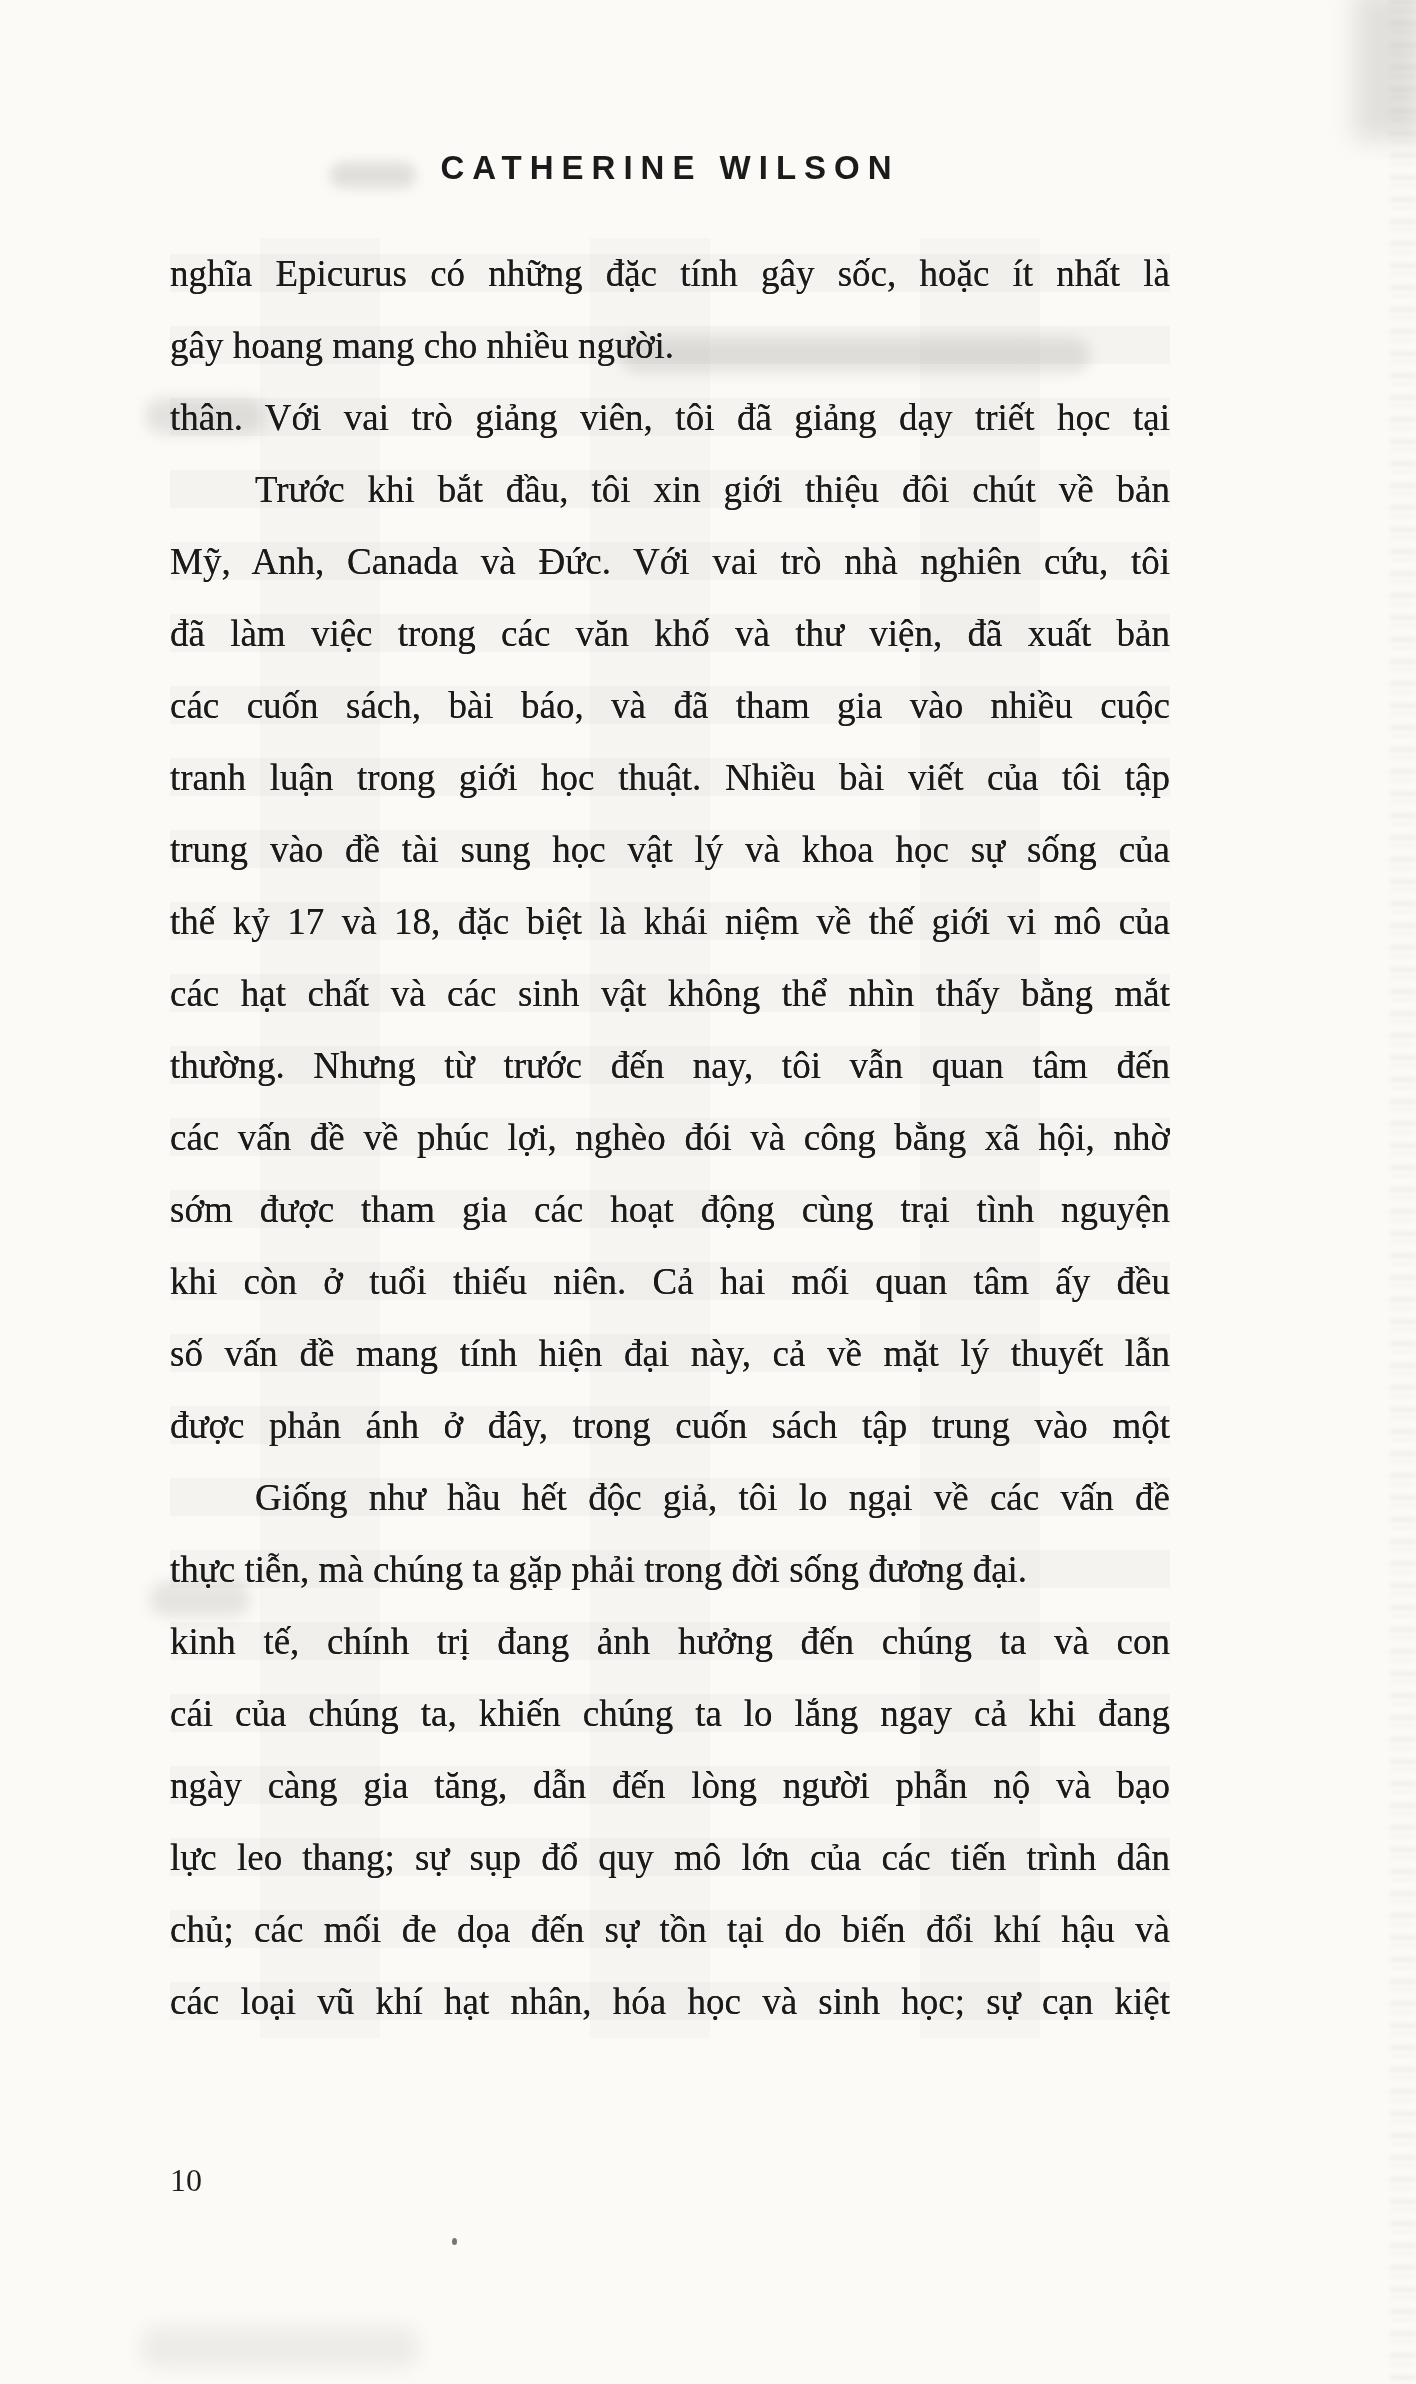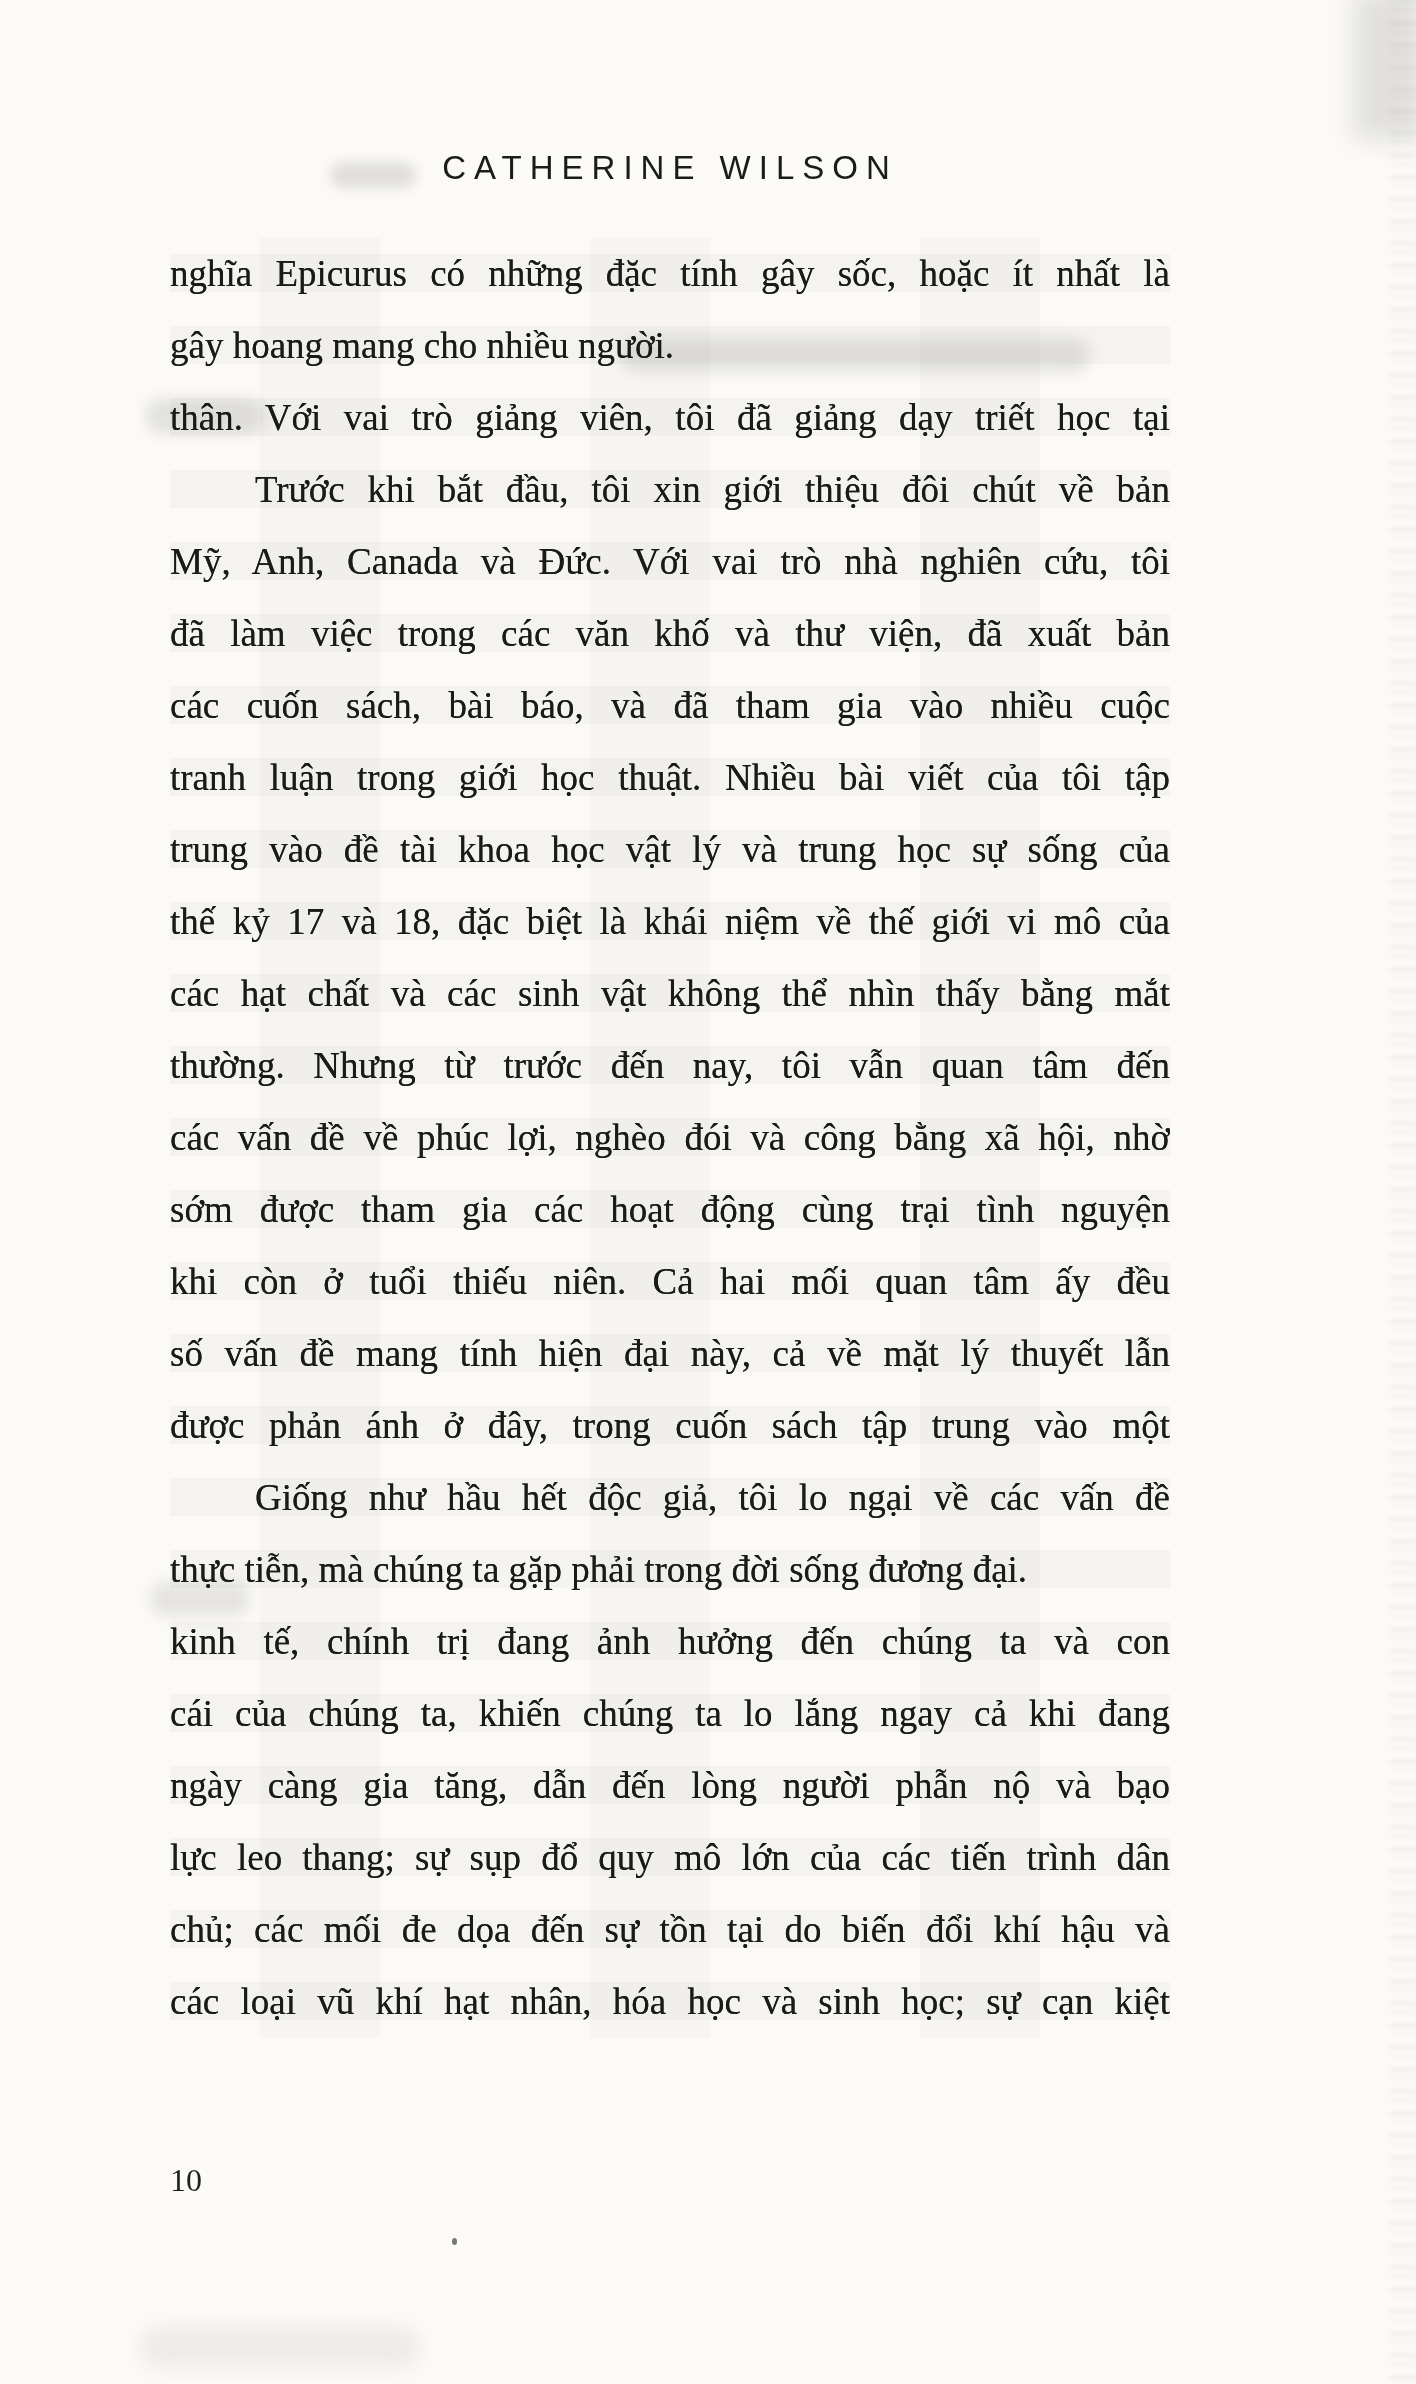--- a/index.html
+++ b/index.html
@@ -9,21 +9,21 @@
     background:var(--paper);
     position:relative; overflow:hidden;
     font-family:"Liberation Serif", serif;
     color:var(--ink);
   }
 
   .running-header {
     position:absolute; left:170px; width:1000px; top:148px;
     text-align:center;
     font-family:"Liberation Sans", sans-serif;
-    font-weight:normal;
+    font-weight:bold;
     font-size:33px; line-height:40px;
     letter-spacing:8px;
     color:#1b1b1b;
   }
 
   .body-text {
     position:absolute; left:170px; top:238px; width:1000px;
     font-size:37px;
     
     background-image:
@@ -83,21 +83,21 @@
 
 <div class="body-text">
     <div class="line">nghĩa Epicurus có những đặc tính gây sốc, hoặc ít nhất là</div>
     <div class="line para-end">gây hoang mang cho nhiều người.</div>
     <div class="line">thân. Với vai trò giảng viên, tôi đã giảng dạy triết học tại</div>
     <div class="line indent">Trước khi bắt đầu, tôi xin giới thiệu đôi chút về bản</div>
     <div class="line">Mỹ, Anh, Canada và Đức. Với vai trò nhà nghiên cứu, tôi</div>
     <div class="line">đã làm việc trong các văn khố và thư viện, đã xuất bản</div>
     <div class="line">các cuốn sách, bài báo, và đã tham gia vào nhiều cuộc</div>
     <div class="line">tranh luận trong giới học thuật. Nhiều bài viết của tôi tập</div>
-    <div class="line">trung vào đề tài khoa học vật lý và trung học sự sống của</div>
+    <div class="line">trung vào đề tài sung học vật lý và khoa học sự sống của</div>
     <div class="line">thế kỷ 17 và 18, đặc biệt là khái niệm về thế giới vi mô của</div>
     <div class="line">các hạt chất và các sinh vật không thể nhìn thấy bằng mắt</div>
     <div class="line">thường. Nhưng từ trước đến nay, tôi vẫn quan tâm đến</div>
     <div class="line">các vấn đề về phúc lợi, nghèo đói và công bằng xã hội, nhờ</div>
     <div class="line">sớm được tham gia các hoạt động cùng trại tình nguyện</div>
     <div class="line">khi còn ở tuổi thiếu niên. Cả hai mối quan tâm ấy đều</div>
     <div class="line">số vấn đề mang tính hiện đại này, cả về mặt lý thuyết lẫn</div>
     <div class="line">được phản ánh ở đây, trong cuốn sách tập trung vào một</div>
     <div class="line indent">Giống như hầu hết độc giả, tôi lo ngại về các vấn đề</div>
     <div class="line para-end">thực tiễn, mà chúng ta gặp phải trong đời sống đương đại.</div>

